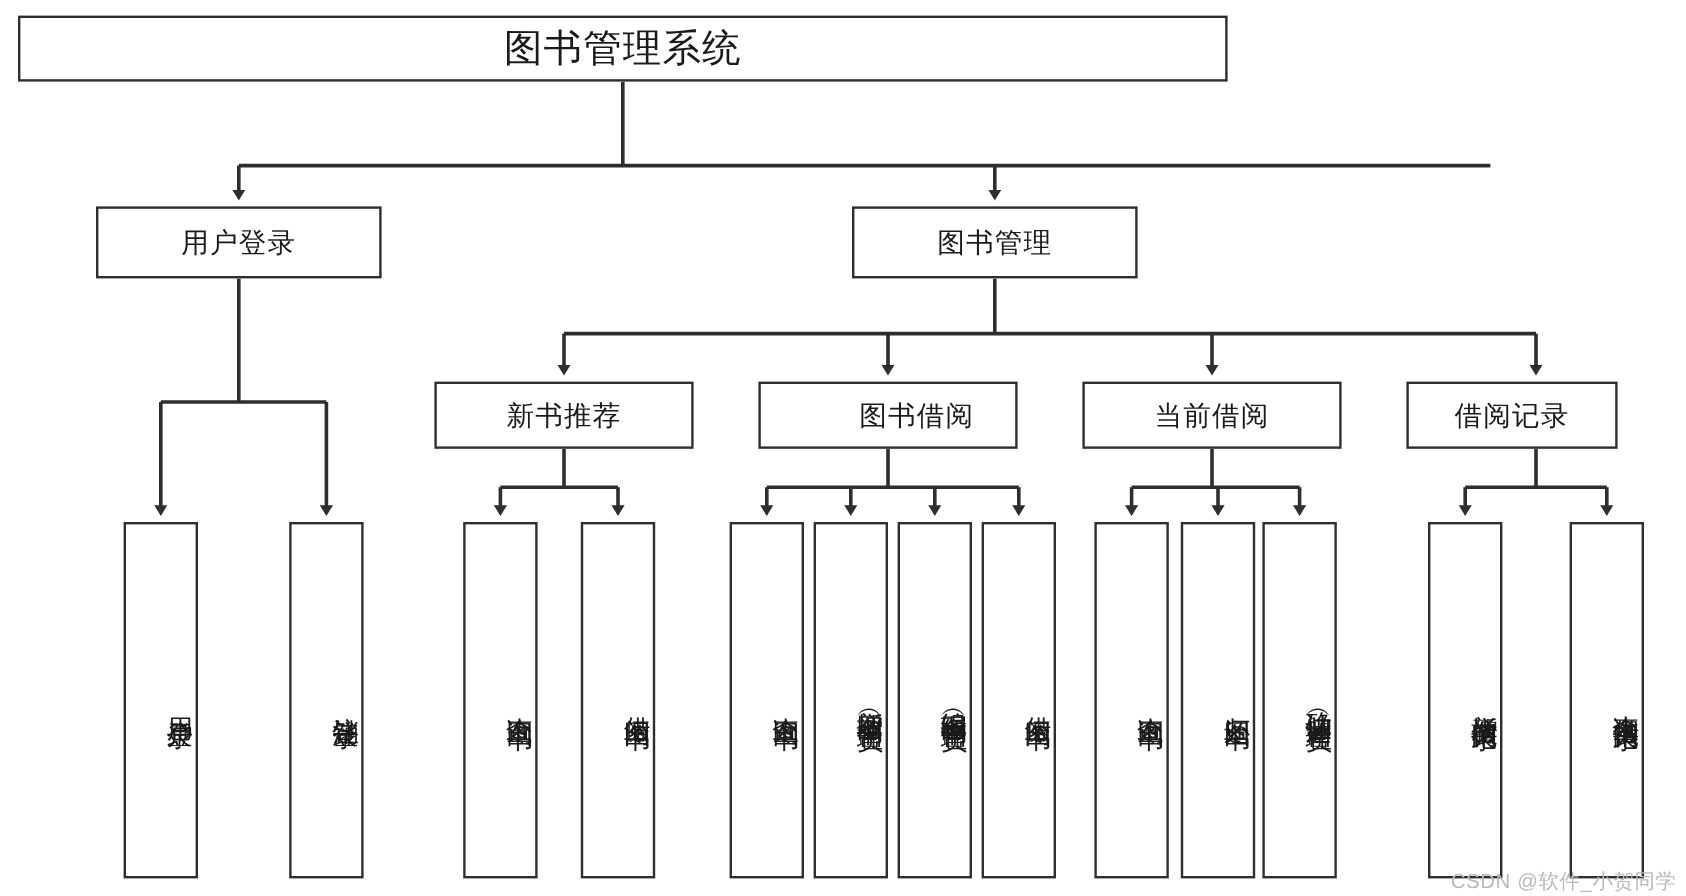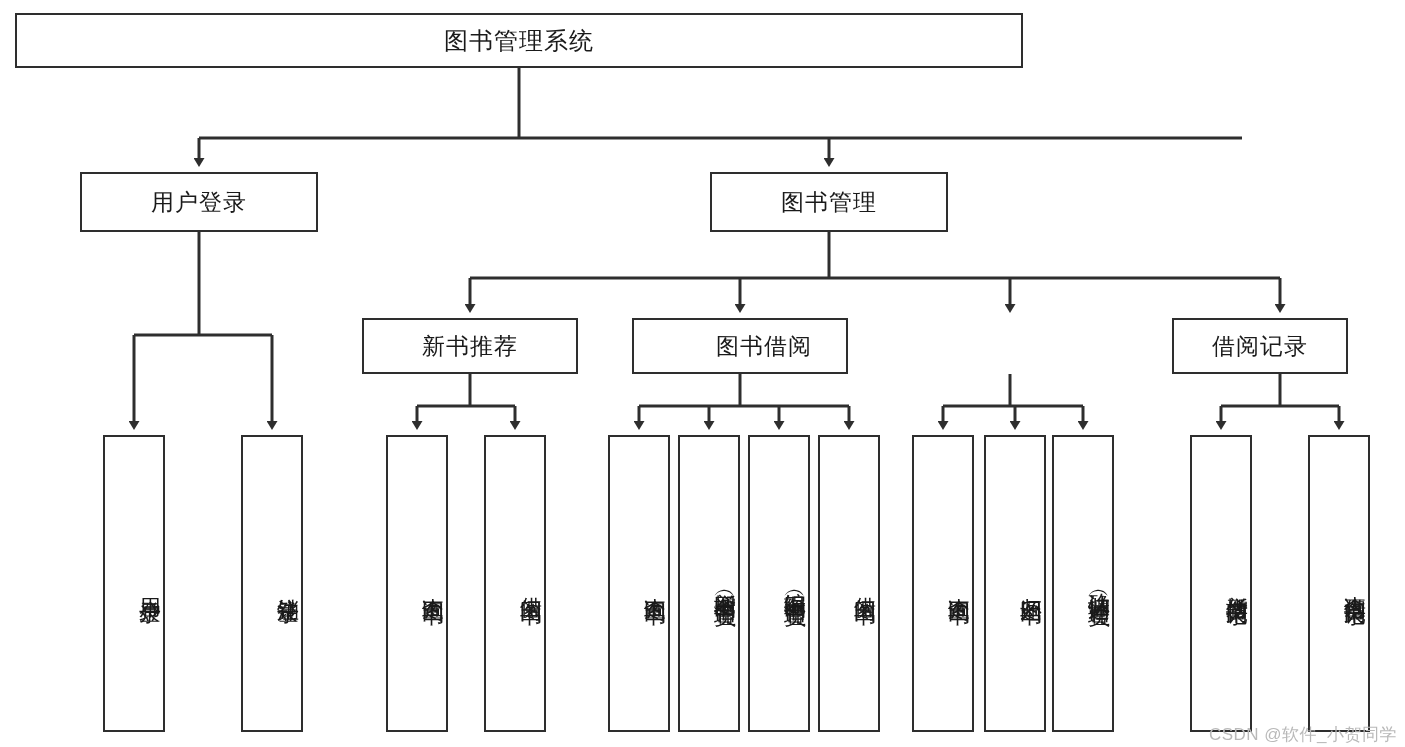--- a/index.html
+++ b/index.html
@@ -34,21 +34,21 @@
     display: flex;
     align-items: center;
     justify-content: center;
     color: #1a1a1a;
   }
   .node.h {
     font-size: 23px;
     letter-spacing: 1px;
   }
   .node.root {
-    font-size: 24px;
+    font-size: 32px;
   }
   .node.v {
     writing-mode: vertical-rl;
     text-orientation: upright;
     font-size: 22px;
     line-height: 1.18;
     letter-spacing: 2px;
     padding: 6px 0;
     align-items: flex-start;
     justify-content: center;
@@ -127,20 +127,21 @@
     </g>
   </svg>
 
   <div class="node h root" style="left: 15px; top: 13px; width: 1008px; height: 55px;">图书管理系统</div>
 
   <div class="node h" style="left: 80px; top: 172px; width: 238px; height: 60px;">用户登录</div>
   <div class="node h" style="left: 710px; top: 172px; width: 238px; height: 60px;">图书管理</div>
 
   <div class="node h" style="left: 362px; top: 318px; width: 216px; height: 56px;">新书推荐</div>
   <div class="node h" style="left: 632px; top: 318px; width: 216px; height: 56px; padding-left: 48px;">图书借阅</div>
+  <div class="node h" style="left: 902px; top: 318px; width: 216px; height: 56px;">当前借阅</div>
   <div class="node h" style="left: 1172px; top: 318px; width: 176px; height: 56px;">借阅记录</div>
 
   <div class="node v" style="left: 103px; top: 435px; width: 62px; height: 297px;">
       <span class="vtext">用户登录</span>
     </div>
   <div class="node v" style="left: 241px; top: 435px; width: 62px; height: 297px;">
       <span class="vtext">注销登录</span>
     </div>
   <div class="node v" style="left: 386px; top: 435px; width: 62px; height: 297px;">
       <span class="vtext">查询图书</span>

